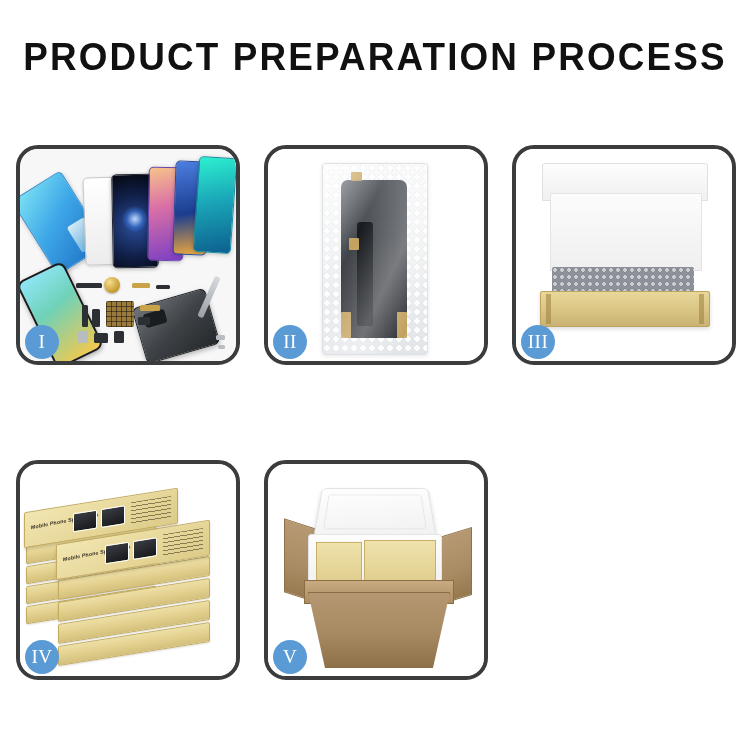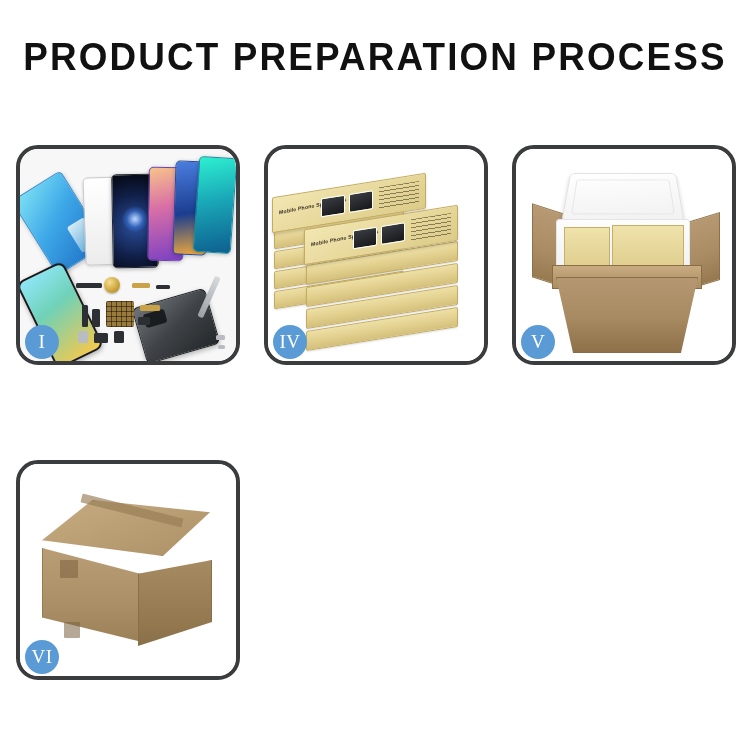--- a/index.html
+++ b/index.html
@@ -372,21 +372,44 @@
       <div class="chip pale" style="left:58px;  top:182px; width:10px; height:12px;"></div>
       <div class="chip dark" style="left:74px;  top:184px; width:14px; height:10px;"></div>
       <div class="chip dark" style="left:94px;  top:182px; width:10px; height:12px;"></div>
       <div class="chip pale" style="left:196px; top:186px; width:9px;  height:5px;"></div>
       <div class="chip pale" style="left:198px; top:196px; width:7px;  height:4px;"></div>
       <div class="tool"></div>
     </div>
     <div class="badge">I</div>
   </div>
 
-
+  <div class="panel">
+    <div class="panel-photo scene-bubble">
+      <div class="bubble-bag">
+        <div class="inner-part"></div>
+        <div class="inner-flex"></div>
+        <div class="tape" style="left:28px; top:8px;  width:11px; height:9px;"></div>
+        <div class="tape" style="left:26px; top:74px; width:10px; height:12px;"></div>
+        <div class="tape" style="left:18px; top:148px;width:10px; height:26px;"></div>
+        <div class="tape" style="left:74px; top:148px;width:10px; height:26px;"></div>
+        <div class="bag-gloss"></div>
+      </div>
+    </div>
+    <div class="badge">II</div>
+  </div>
+
+  <div class="panel">
+    <div class="panel-photo scene-openbox">
+      <div class="ob-lid"></div>
+      <div class="ob-foam"></div>
+      <div class="ob-wrap"></div>
+      <div class="ob-tray"></div>
+    </div>
+    <div class="badge">III</div>
+  </div>
 
   <div class="panel">
     <div class="panel-photo scene-stack">
 
       <div class="sb" style="left:6px;   top:72px;  width:128px; height:16px; transform:skewY(-9deg);"></div>
       <div class="sb" style="left:6px;   top:92px;  width:128px; height:16px; transform:skewY(-9deg);"></div>
       <div class="sb" style="left:6px;   top:112px; width:128px; height:16px; transform:skewY(-9deg);"></div>
       <div class="sb" style="left:6px;   top:132px; width:128px; height:16px; transform:skewY(-9deg);"></div>
       <div class="sb" style="left:38px;  top:104px; width:150px; height:18px; transform:skewY(-9deg);"></div>
       <div class="sb" style="left:38px;  top:126px; width:150px; height:18px; transform:skewY(-9deg);"></div>
@@ -417,25 +440,14 @@
       <div class="foam-lid"></div>
       <div class="foam-tub"></div>
       <div class="yb yb-stack-a"></div>
       <div class="yb yb-stack-b"></div>
       <div class="fbox-rim"></div>
       <div class="fbox-body"></div>
     </div>
     <div class="badge">V</div>
   </div>
 
-  <div class="panel">
-    <div class="panel-photo scene-carton">
-      <div class="ct-top"></div>
-      <div class="ct-front"></div>
-      <div class="ct-side"></div>
-      <div class="ct-seam"></div>
-      <div class="ct-tab" style="left:40px; top:96px;  width:18px; height:18px;"></div>
-      <div class="ct-tab" style="left:44px; top:158px; width:16px; height:16px;"></div>
-    </div>
-    <div class="badge">VI</div>
-  </div>
 
 </div>
 
 </body></html>

